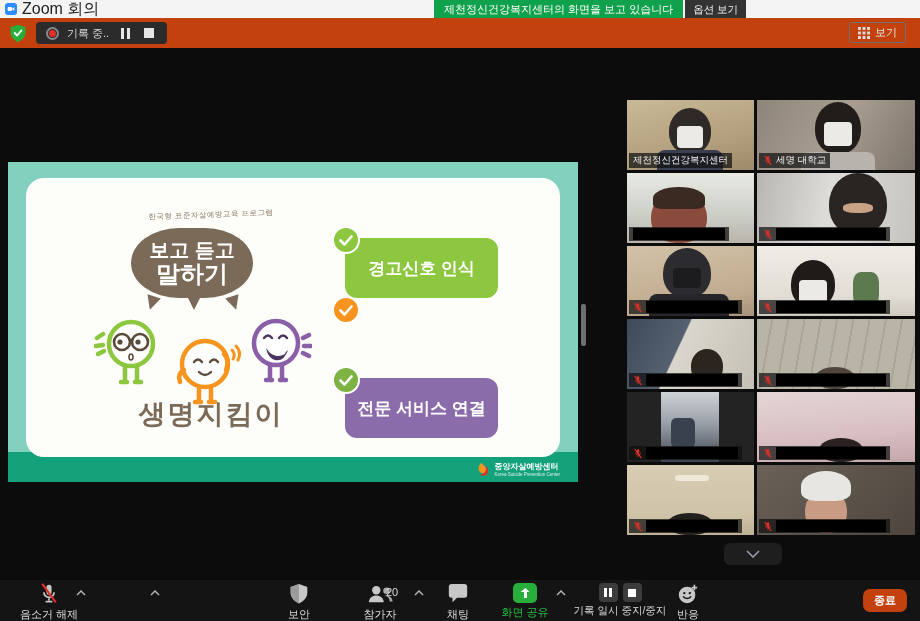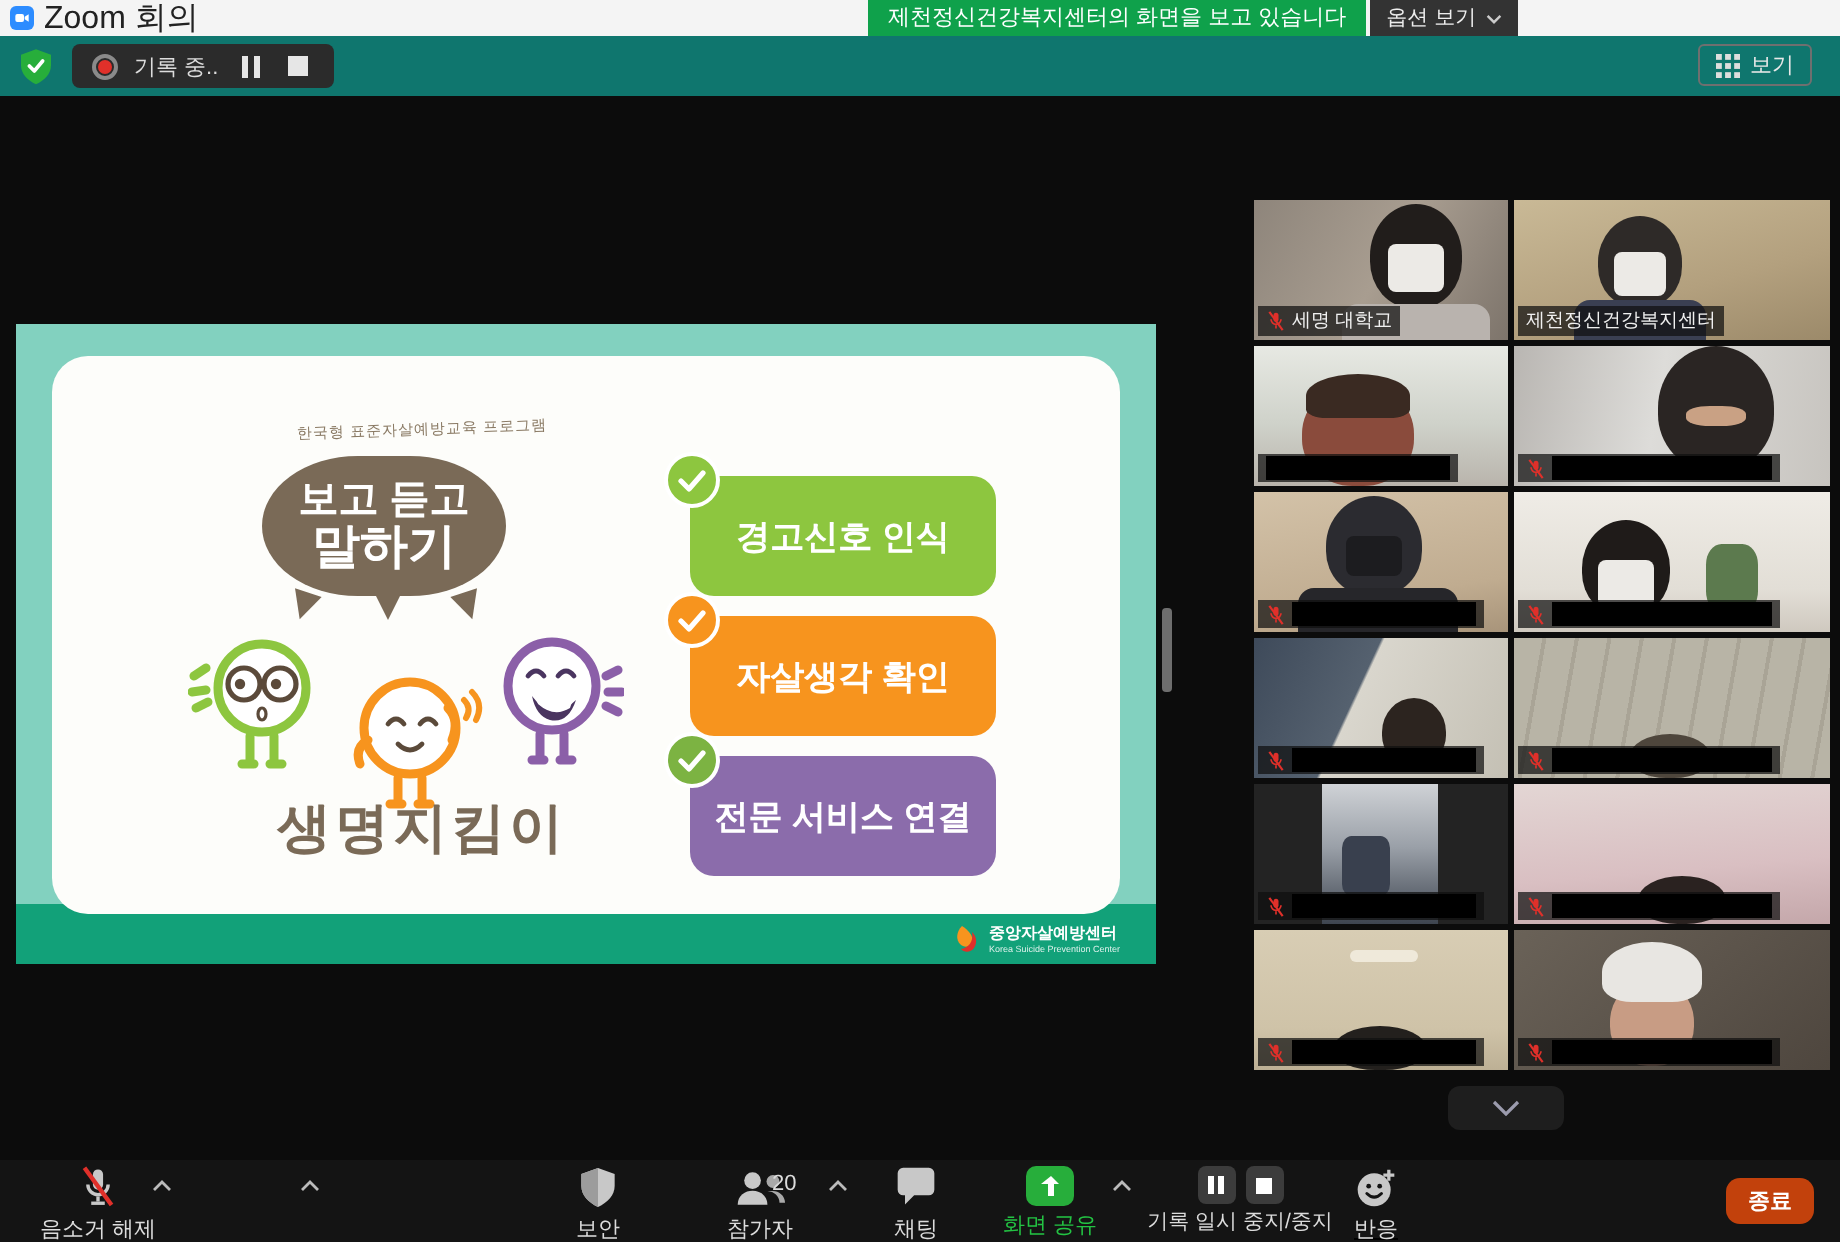--- a/index.html
+++ b/index.html
@@ -12,24 +12,24 @@
     display:flex; align-items:center; padding-left:5px; z-index:5; }
   .zoom-logo { width:12px; height:12px; border-radius:3px; background:#2d8cff; display:inline-flex;
     align-items:center; justify-content:center; margin-right:5px; }
   .zoom-logo svg { display:block; }
   .titlebar-text { font-size:16px; color:#222; }
 
   .banner-wrap { position:absolute; left:434px; top:0; height:18px; display:flex; z-index:6; }
   .banner { background:#0fa14b; color:#fff; font-size:11px; height:18px; line-height:18px;
     padding:0 10px; white-space:nowrap; }
   .banner-options { background:#333; color:#eee; font-size:10.5px; height:18px; line-height:18px;
-    padding:0 8px; margin-left:2px; display:flex; align-items:center; gap:5px; cursor:pointer; }
+    padding:0 8px; margin-left:2px; display:flex; align-items:center; gap:5px; cursor:pointer;flex-direction:column; }
 
   
-  .meetbar { position:absolute; left:0; top:18px; width:920px; height:30px; background:#0f766e; }
+  .meetbar { position:absolute; left:0; top:18px; width:920px; height:30px; background:#c2410c; }
   .enc-shield { position:absolute; left:8px; top:5px; width:20px; height:20px; }
   .rec-pill { position:absolute; left:36px; top:4px; height:22px; background:#2b2b2b; border-radius:4px;
     display:flex; align-items:center; padding:0 10px; gap:8px; }
   .rec-dot { width:13px; height:13px; border:2px solid #8a8a8a; border-radius:50%;
     display:flex; align-items:center; justify-content:center; }
   .rec-dot i { width:7px; height:7px; background:#e0302a; border-radius:50%; }
   .rec-text { color:#ddd; font-size:11px; white-space:nowrap; }
   .rec-btn { width:16px; height:14px; display:flex; align-items:center; justify-content:center; cursor:pointer; }
   .pause-bars { display:flex; gap:3px; }
   .pause-bars i { width:3px; height:11px; background:#e6e6e6; }
@@ -260,23 +260,20 @@
       <div class="slide-title">생명지킴이</div>
 
       <div class="step" style="top:60px;background:#8dc63f;">
         <span>경고신호 인식</span>
       </div>
       <span class="step-badge" style="left:306px;top:48px;background:#8dc63f;">
         <svg width="14" height="11" viewBox="0 0 14 11">
             <path d="M1.5 5.5l4 4 7-8" stroke="#fff" stroke-width="2.6" fill="none" stroke-linecap="round" stroke-linejoin="round"></path>
           </svg>
       </span>
-      <div class="step" style="top:130px;background:#f7941e;">
-        <span>자살생각 확인</span>
-      </div>
       <span class="step-badge" style="left:306px;top:118px;background:#f7941e;">
         <svg width="14" height="11" viewBox="0 0 14 11">
             <path d="M1.5 5.5l4 4 7-8" stroke="#fff" stroke-width="2.6" fill="none" stroke-linecap="round" stroke-linejoin="round"></path>
           </svg>
       </span>
       <div class="step" style="top:200px;background:#8b6cab;">
         <span>전문 서비스 연결</span>
       </div>
       <span class="step-badge" style="left:306px;top:188px;background:#7cb342;">
         <svg width="14" height="11" viewBox="0 0 14 11">
@@ -293,47 +290,47 @@
       <span class="logo-txt">
         <span class="t">중앙자살예방센터</span>
         <span class="s">Korea Suicide Prevention Center</span>
       </span>
     </div>
   </div>
 
   <div class="scroll-thumb"></div>
 
   <div class="grid">
-
-    <div class="tile">
-      <div class="photo p1">
-        <div class="head" style="left:58px;top:2px;width:46px;height:52px;background:#211d1b;"></div>
-        <div class="mask" style="left:67px;top:22px;width:28px;height:24px;"></div>
-        <div class="body" style="left:44px;top:52px;width:74px;height:18px;background:#b9b3ae;"></div>
-      </div>
-      <div class="namebar">
-        <svg class="mic-s" width="10" height="11" viewBox="0 0 24 26">
-            <rect x="9" y="3" width="6" height="11" rx="3" fill="#e0302a"></rect>
-            <path d="M6 11a6 6 0 0 0 12 0" stroke="#e0302a" fill="none" stroke-width="2"></path>
-            <line x1="12" y1="18" x2="12" y2="22" stroke="#e0302a" stroke-width="2"></line>
-            <line x1="4" y1="2" x2="20" y2="24" stroke="#e0302a" stroke-width="2.6"></line>
-          </svg>
-        <span class="nm">세명 대학교</span>
-      </div>
-    </div>
 
     <div class="tile active">
       <div class="photo p0">
         <div class="head" style="left:42px;top:8px;width:42px;height:46px;background:#2e2a28;"></div>
         <div class="mask" style="left:50px;top:26px;width:26px;height:22px;"></div>
         <div class="body" style="left:30px;top:50px;width:66px;height:20px;background:#3a3f52;"></div>
       </div>
       <div class="namebar">
           <span class="nm">제천정신건강복지센터</span>
         </div>
+    </div>
+
+    <div class="tile">
+      <div class="photo p1">
+        <div class="head" style="left:58px;top:2px;width:46px;height:52px;background:#211d1b;"></div>
+        <div class="mask" style="left:67px;top:22px;width:28px;height:24px;"></div>
+        <div class="body" style="left:44px;top:52px;width:74px;height:18px;background:#b9b3ae;"></div>
+      </div>
+      <div class="namebar">
+        <svg class="mic-s" width="10" height="11" viewBox="0 0 24 26">
+            <rect x="9" y="3" width="6" height="11" rx="3" fill="#e0302a"></rect>
+            <path d="M6 11a6 6 0 0 0 12 0" stroke="#e0302a" fill="none" stroke-width="2"></path>
+            <line x1="12" y1="18" x2="12" y2="22" stroke="#e0302a" stroke-width="2"></line>
+            <line x1="4" y1="2" x2="20" y2="24" stroke="#e0302a" stroke-width="2.6"></line>
+          </svg>
+        <span class="nm">세명 대학교</span>
+      </div>
     </div>
 
     <div class="tile">
       <div class="photo p2">
         <div class="head" style="left:24px;top:18px;width:56px;height:52px;background:#8a4b3c;"></div>
         <div class="head" style="left:26px;top:14px;width:52px;height:22px;background:#3a2a22;border-radius:50% 50% 20% 20%;"></div>
       </div>
       <div class="namebar">
           <span class="redact"></span>
         </div>

